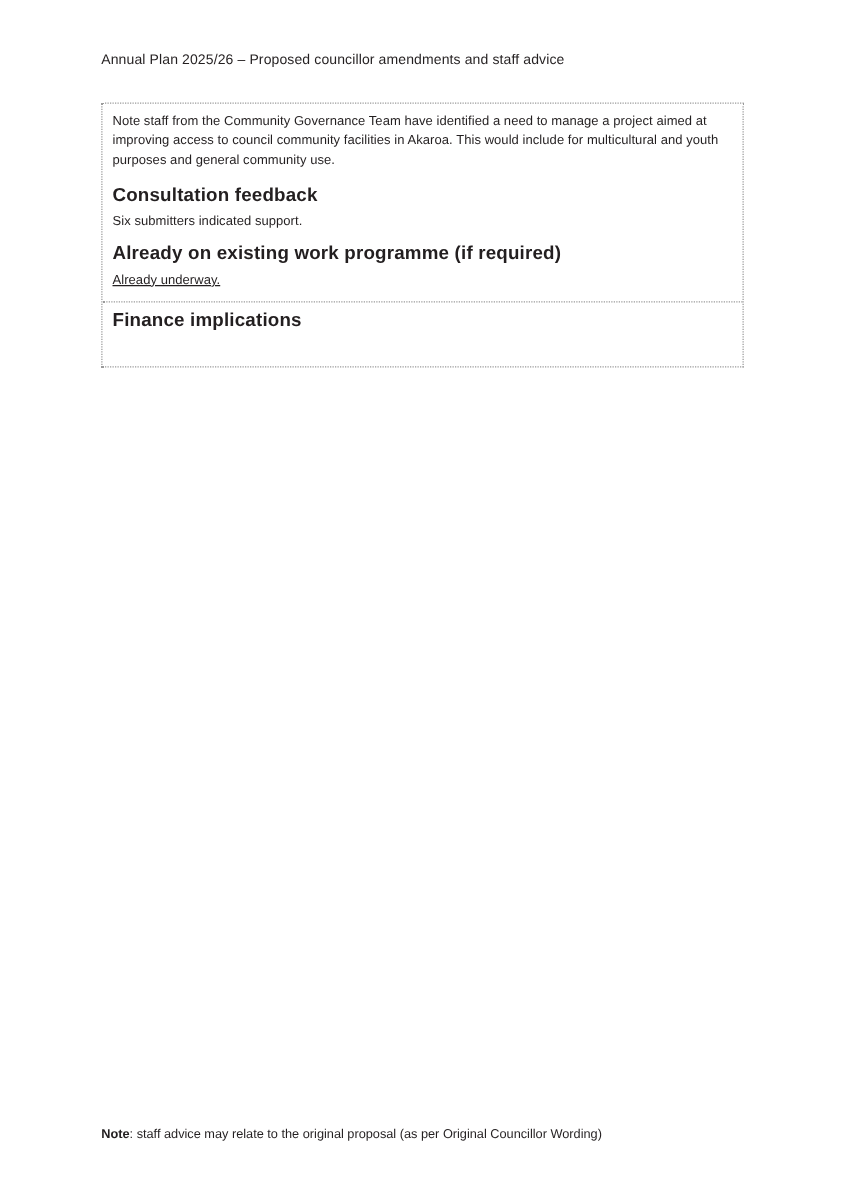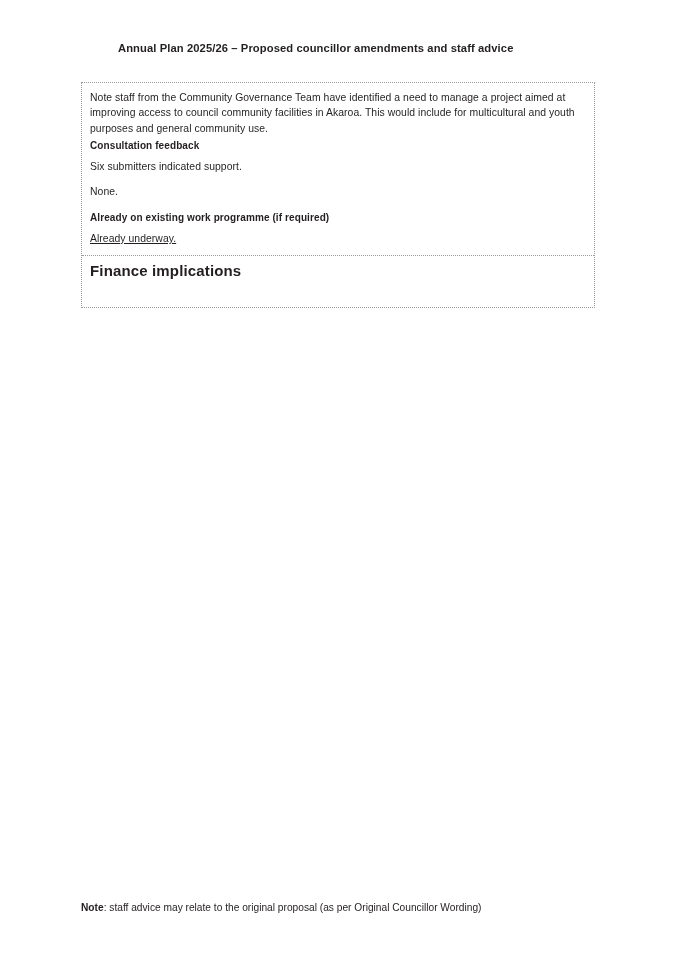--- a/index.html
+++ b/index.html
@@ -24,25 +24,24 @@
     overflow: hidden;
   }
 
   
   .doc-title {
     position: absolute;
     left: 81px;
     top: 41px;
     width: 520px;
     font-size: 11.2px;
-    font-weight: bold;
+    font-weight: normal;
     letter-spacing: 0.1px;
     line-height: 14px;
     color: #231f20;
-    margin-left: 37px;
   }
 
   
   .amend-box {
     position: absolute;
     left: 81px;
     top: 82px;
     width: 514px;
     box-sizing: border-box;
     border: 1px dotted #9a9a9a;
@@ -66,21 +65,21 @@
     line-height: 15.3px;
     margin: 0 0 9px 0;
     color: #231f20;
     letter-spacing: 0.005em;
   }
   .para:last-child {
     margin-bottom: 0;
   }
 
   .subhead {
-    font-size: 10px;
+    font-size: 15px;
     font-weight: bold;
     line-height: 15.3px;
     margin: 0 0 6px 0;
     color: #231f20;
     letter-spacing: 0.01em;
   }
 
   .finance-head {
     font-size: 15px;
     font-weight: bold;
@@ -92,21 +91,21 @@
 
   .finance-body {
     font-size: 10.4px;
     line-height: 15.4px;
     margin: 0;
     color: #231f20;
     letter-spacing: 0.005em;
   }
 
   
-  .p-intro   { margin-bottom: 2px; }
+  .p-intro   { margin-bottom: 13px; }
   .p-staff   { margin-bottom: 11px; }
   .p-answer  { margin-bottom: 10px; }
   .p-answer-last { margin-bottom: 0; text-decoration: underline; }
 
   
   .footer-note {
     position: absolute;
     left: 81px;
     top: 901px;
     width: 520px;
@@ -128,21 +127,20 @@
   <div class="amend-box">
 
     <div class="box-section advice">
 
       <p class="para p-intro">Note staff from the Community Governance Team have identified a need to manage a project aimed at improving access to council community facilities in Akaroa. This would include for multicultural and youth purposes and general community use.</p>
 
 
       <div class="subhead">Consultation feedback</div>
       <p class="para p-answer">Six submitters indicated support.</p>
 
-      <p class="para p-answer">None.</p>
 
       <div class="subhead">Already on existing work programme (if required)</div>
       <p class="para p-answer-last">Already underway.</p>
 
     </div>
 
     <div class="box-section finance">
       <div class="finance-head">Finance implications</div>
     </div>
 

